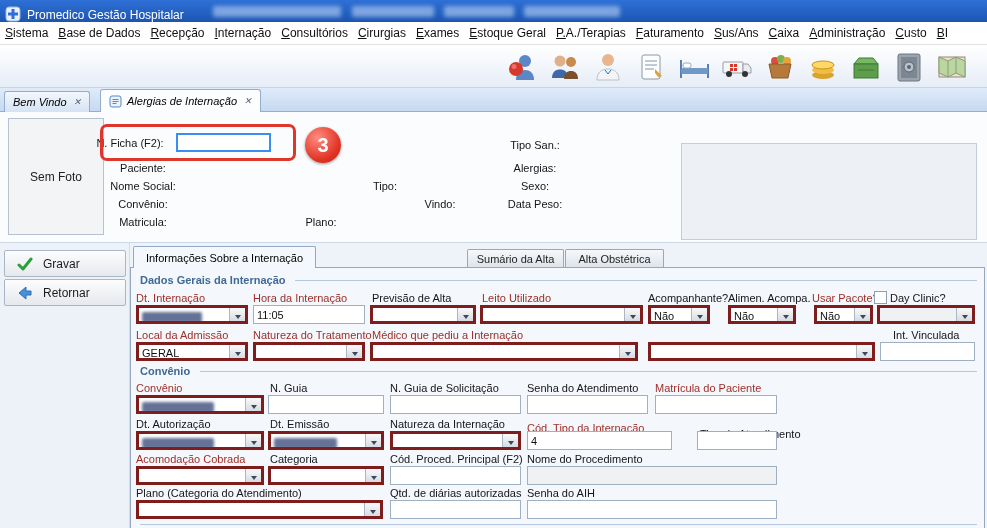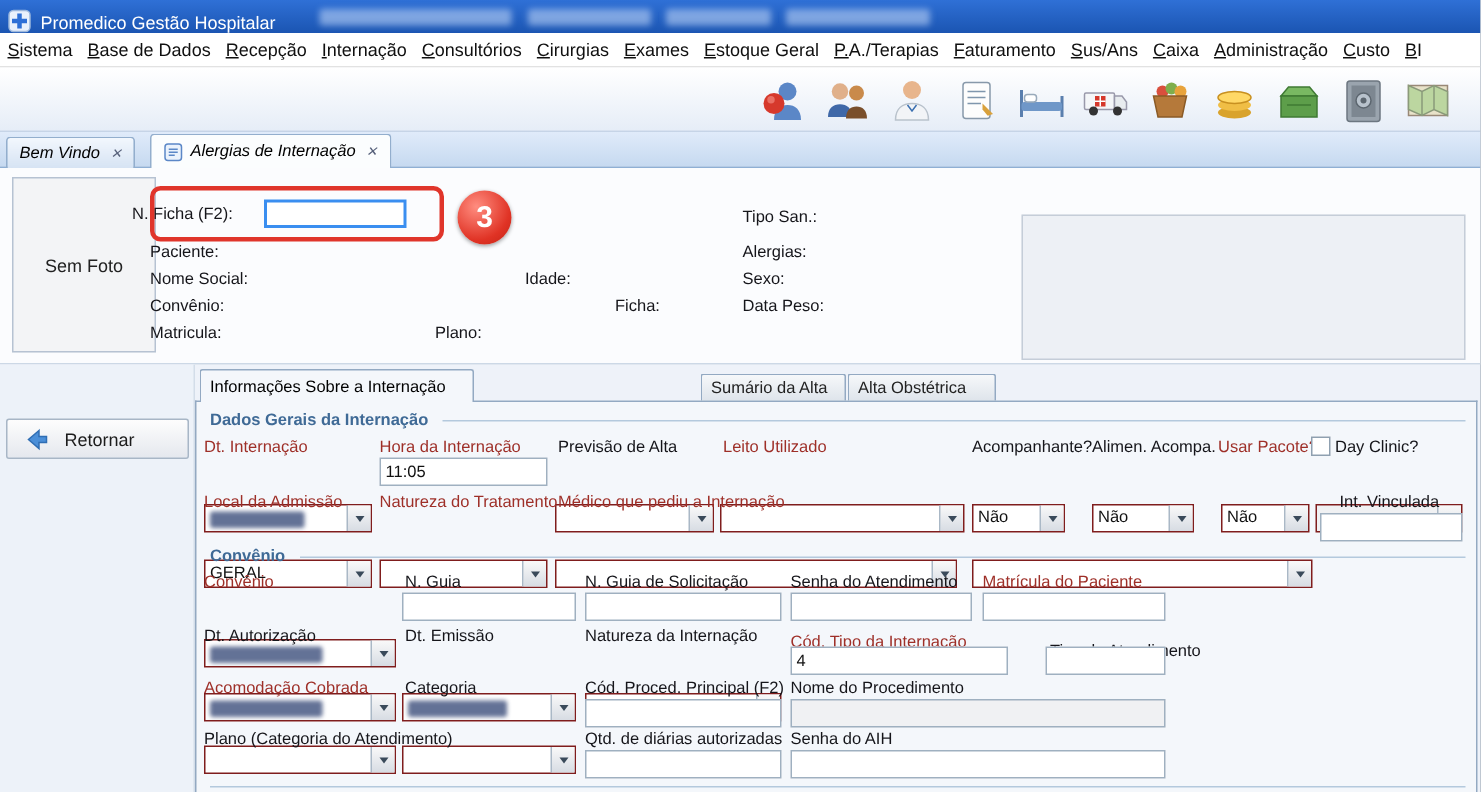--- a/index.html
+++ b/index.html
@@ -41,47 +41,47 @@
                    background:#fbfcfe; border-bottom:1px solid #ccd8e6; }
   .photo { position:absolute; left:8px; top:118px; width:96px; height:117px;
            background:#f3f4f6; border:1px solid #b6c2d2; display:flex;
            align-items:center; justify-content:center; font-size:12px; color:#222; }
   .infobox { position:absolute; left:681px; top:143px; width:296px; height:97px;
              background:#edf0f5; border:1px solid #c5cdd8; }
 
   
   .lbl { position:absolute; font-size:11px; color:#15151a; white-space:nowrap;text-align:center; }
   .lbl.red { color:#9e2f28; }
-  .rlbl { text-align:left; }
+  .rlbl { text-align:center; }
   .txt { position:absolute; height:19px; background:#fff; border:1px solid #9fb0c0;
          font-size:11px; padding:0 3px; font-family:inherit; color:#111; }
   .txt.ro { background:#f0f1f3; }
   .txt.focus { border:2px solid #3a8ef0; }
-  .combo { position:absolute; height:19px; background:#fff; border:1px solid #7f1d1d;
-           display:flex; cursor:pointer;margin-top:31px; }
+  .combo { position:absolute; height:19px; background:#fff; border:3px solid #7f1d1d;
+           display:flex; cursor:pointer; }
   .combo.dis { background:#f0f1f3; }
   .combo .val { flex:1; font-size:11px; padding:2px 3px; overflow:hidden; white-space:nowrap; color:#111; }
   .combo .cbtn { width:16px; border-left:1px solid #aab8c6;
                  background:linear-gradient(#f9f9f9,#d7dce3);
                  display:flex; align-items:flex-start; justify-content:center; }
   .combo .cbtn::after { content:""; border:3.5px solid transparent; border-top:4.5px solid #3a4a5a; margin-top:7px; }
   .chk { position:absolute; width:13px; height:13px; background:#fff; border:1px solid #8fa0b0; cursor:pointer; }
   .redact-chip { display:inline-block; width:72%; height:11px; margin-top:2px;
                  background:#3d4f7c; filter:blur(1.5px); border-radius:2px; opacity:.8; }
 
   
   .sidebar { position:absolute; left:0; top:243px; width:130px; height:285px;
              background:#edf2f9; border-right:1px solid #d3dde9; }
   .sbtn { position:absolute; left:4px; width:122px; height:27px;
           background:linear-gradient(#fdfdfd,#e5e8ee); border:1px solid #a8b6c6;
           border-radius:2px; display:flex; align-items:center; font-size:12px; color:#1c1c1c; cursor:pointer; }
   .sbtn .ic { margin:0 10px 0 12px; width:16px; height:16px; flex:0 0 16px; }
 
   
-  .itab { position:absolute; font-size:11px; display:flex; align-items:center; justify-content:flex-start;
+  .itab { position:absolute; font-size:11px; display:flex; align-items:center; justify-content:center;
           border:1px solid #93a9c2; border-bottom:none; border-radius:2px 2px 0 0;
           white-space:nowrap; cursor:pointer; padding:0 6px; }
   .itab.active { top:246px; height:22px; background:#f4f7fb; z-index:3; }
   .itab.inactive { top:249px; height:19px; background:linear-gradient(#f6f8fa,#dde3ea); color:#222; }
   .content { position:absolute; left:130px; top:267px; width:855px; height:261px;
              background:#f4f7fb; border:1px solid #93a9c2; border-bottom:none; }
   .ghead { position:absolute; font-size:11px; font-weight:bold; color:#3f6a96; white-space:nowrap; }
   .gline { position:absolute; height:1px; background:#b4c9dd; }
 
   
@@ -212,32 +212,38 @@
   <div class="patient-panel"></div>
   <div class="photo">Sem Foto</div>
   <div class="infobox"></div>
 
   <div class="lbl rlbl" style="left:88px;top:137px;width:84px">N. Ficha (F2):</div>
   <input class="txt focus" style="left: 176px; top: 133px; width: 95px;" value="">
   <div class="lbl rlbl" style="left:100px;top:162px;width:86px">Paciente:</div>
   <div class="lbl rlbl" style="left:100px;top:180px;width:86px">Nome Social:</div>
   <div class="lbl rlbl" style="left:100px;top:198px;width:86px">Convênio:</div>
   <div class="lbl rlbl" style="left:100px;top:216px;width:86px">Matricula:</div>
-  <div class="lbl rlbl" style="left:350px;top:180px;width:70px">Idade:</div>
+  <div class="lbl rlbl" style="left:350px;top:180px;width:70px">Tipo:</div>
   <div class="lbl rlbl" style="left:290px;top:216px;width:62px">Plano:</div>
-  <div class="lbl rlbl" style="left:410px;top:198px;width:60px">Ficha:</div>
+  <div class="lbl rlbl" style="left:410px;top:198px;width:60px">Vindo:</div>
   <div class="lbl rlbl" style="left:495px;top:139px;width:80px">Tipo San.:</div>
   <div class="lbl rlbl" style="left:495px;top:162px;width:80px">Alergias:</div>
   <div class="lbl rlbl" style="left:495px;top:180px;width:80px">Sexo:</div>
   <div class="lbl rlbl" style="left:495px;top:198px;width:80px">Data Peso:</div>
 
   <div class="annot-rect"></div>
   <div class="annot-circle">3</div>
 
   <div class="sidebar"></div>
+  <div class="sbtn" style="top:250px">
+    <svg class="ic" viewBox="0 0 16 16">
+      <path d="M2 9l4 4 8-10" fill="none" stroke="#2aa138" stroke-width="3" stroke-linecap="round" stroke-linejoin="round"></path>
+    </svg>
+    <span>Gravar</span>
+  </div>
   <div class="sbtn" style="top:279px">
     <svg class="ic" viewBox="0 0 16 16">
       <path d="M9 2L2 8l7 6v-4h5V6H9z" fill="#4b8fd8" stroke="#2f6eb4"></path>
     </svg>
     <span>Retornar</span>
   </div>
 
   <div class="itab active" style="left:133px;width:183px">
     <span>Informações Sobre a Internação</span>
   </div>

